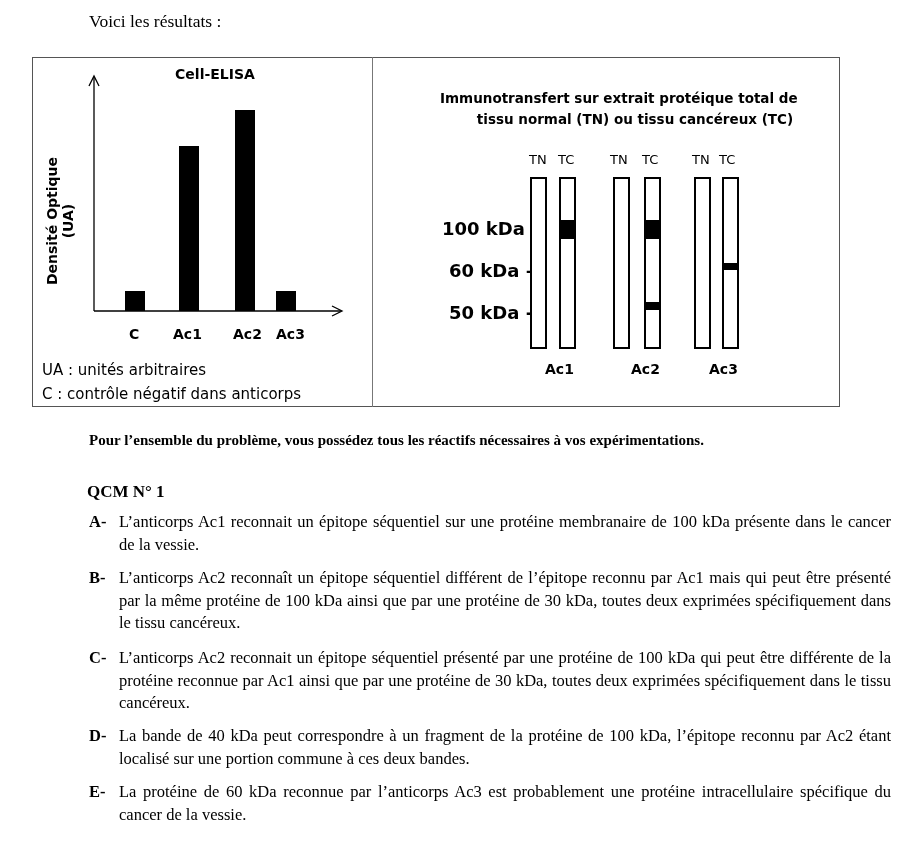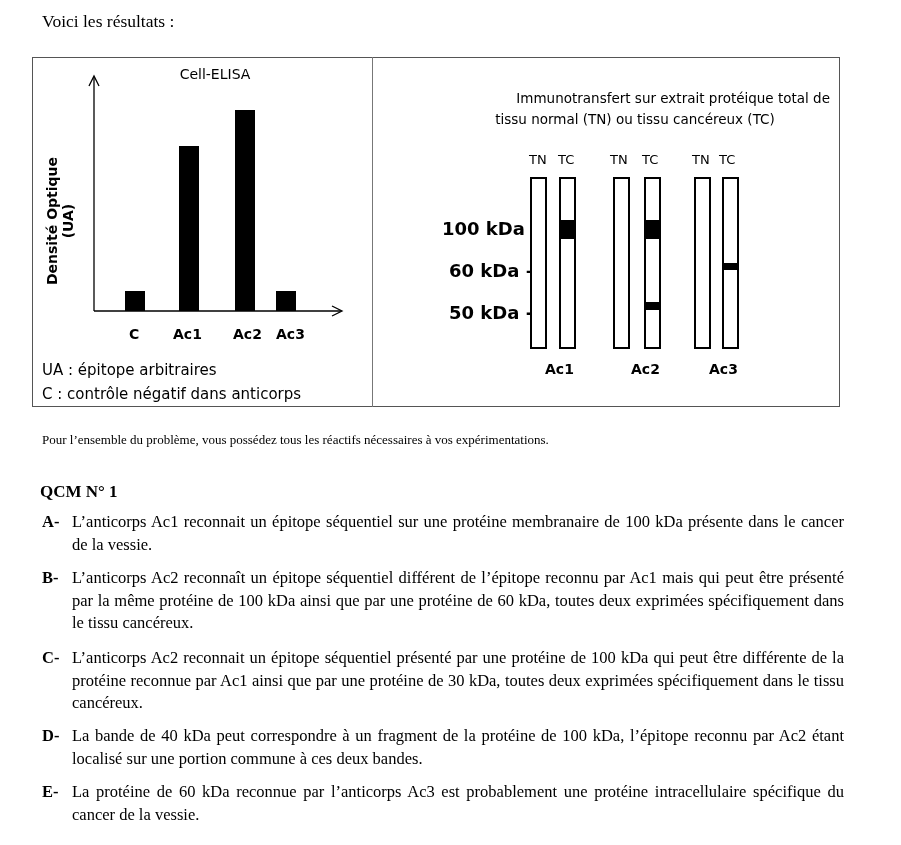--- a/index.html
+++ b/index.html
@@ -1,37 +1,37 @@
 <!DOCTYPE html>
 <html><head>
 <meta charset="utf-8">
 <style>
   html, body { margin: 0; padding: 0; background: #ffffff; }
   body { width: 901px; height: 845px; position: relative; overflow: hidden; color: #000; }
-  .serif { font-family: "Liberation Serif", "DejaVu Serif", serif; }
+  .serif { font-family: "Liberation Serif", "DejaVu Serif", serif; margin-left: 47px; }
   .sans { font-family: "DejaVu Sans", "Liberation Sans", sans-serif; }
   .abs { position: absolute; }
 
   #intro { left: 42px; top: 11px; font-size: 17.5px; }
 
   #figure-box { left: 32px; top: 57px; width: 808px; height: 350px; border: 1px solid #555; box-sizing: border-box; }
   #divider { left: 372px; top: 57px; width: 1px; height: 350px; background: #777; }
 
-  .chart-title { font-weight: normal; font-size: 14px; }
+  .chart-title { font-weight: bold; font-size: 14px; }
   .axis-label { font-weight: bold; font-size: 14px; }
   .cat-label { font-weight: bold; font-size: 14px; }
   .legend-line { font-size: 15px; }
 
   .lane { position: absolute; width: 11px; border: 2px solid #000; box-sizing: border-box; background: #fff; }
   .band { position: absolute; left: -2px; width: 11px; background: #000; }
   .mw-label { font-weight: bold; font-size: 18px; white-space: nowrap; }
   .lane-head { font-weight: normal; font-size: 13px; }
   .ab-label { font-weight: bold; font-size: 14px; }
 
-  .para { font-size: 13px; }
+  .para { font-size: 15px; font-weight: bold; }
   .qcm-title { font-weight: bold; font-size: 17px; }
   .option { position: absolute; left: 42px; width: 802px; font-size: 16.5px; line-height: 22.5px; text-align: justify; }
   .option .letter { position: absolute; left: 0; top: 0; font-weight: bold; }
   .option .txt { display: block; padding-left: 30px; }
 </style>
 </head>
 <body>
 
 <div id="intro" class="abs serif">Voici les résultats :</div>
 
@@ -53,26 +53,26 @@
   <div class="abs" style="left:235px; top:110px; width:20px; height:201px; background:#000;"></div>
   <div class="abs" style="left:276px; top:291px; width:20px; height:20px; background:#000;"></div>
 
   <div class="abs sans cat-label" style="left:129px; top:326px;">C</div>
   <div class="abs sans cat-label" style="left:173px; top:326px;">Ac1</div>
   <div class="abs sans cat-label" style="left:233px; top:326px;">Ac2</div>
   <div class="abs sans cat-label" style="left:276px; top:326px;">Ac3</div>
 
   <div class="abs sans axis-label" style="left:-20px; top:205px; width:160px; text-align:center; transform:rotate(-90deg); transform-origin:center;">Densité Optique (UA)</div>
 
-  <div class="abs sans legend-line" style="left:42px; top:361px;">UA : épitope arbitraires</div>
+  <div class="abs sans legend-line" style="left:42px; top:361px;">UA : unités arbitraires</div>
   <div class="abs sans legend-line" style="left:42px; top:385px;">C : contrôle négatif dans anticorps</div>
 </div>
 
 <div>
-  <div class="abs sans chart-title" style="left:440px; top:90px; width:390px; text-align:right; font-size:13.5px;">Immunotransfert sur extrait protéique total de</div>
+  <div class="abs sans chart-title" style="left:440px; top:90px; width:390px; text-align:left; font-size:13.5px;">Immunotransfert sur extrait protéique total de</div>
   <div class="abs sans chart-title" style="left:440px; top:111px; width:390px; text-align:center; font-size:13.5px;">tissu normal (TN) ou tissu cancéreux (TC)</div>
 
   <div class="abs sans lane-head" style="left:529px; top:152px;">TN</div>
   <div class="abs sans lane-head" style="left:558px; top:152px;">TC</div>
   <div class="abs sans lane-head" style="left:610px; top:152px;">TN</div>
   <div class="abs sans lane-head" style="left:642px; top:152px;">TC</div>
   <div class="abs sans lane-head" style="left:692px; top:152px;">TN</div>
   <div class="abs sans lane-head" style="left:719px; top:152px;">TC</div>
 
   <div class="abs sans mw-label" style="left:442px; top:218px;">100 kDa –</div>
@@ -102,21 +102,21 @@
 
 <div class="abs serif para" style="left:42px; top:432px;">Pour l’ensemble du problème, vous possédez tous les réactifs nécessaires à vos expérimentations.</div>
 <div class="abs serif qcm-title" style="left:40px; top:482px;">QCM N° 1</div>
 
 <div class="option serif" style="top:511px;">
   <span class="letter">A-</span>
   <span class="txt">L’anticorps Ac1 reconnait un épitope séquentiel sur une protéine membranaire de 100 kDa présente dans le cancer de la vessie.</span>
 </div>
 <div class="option serif" style="top:567px;">
   <span class="letter">B-</span>
-  <span class="txt">L’anticorps Ac2 reconnaît un épitope séquentiel différent de l’épitope reconnu par Ac1 mais qui peut être présenté par la même protéine de 100 kDa ainsi que par une protéine de 60 kDa, toutes deux exprimées spécifiquement dans le tissu cancéreux.</span>
+  <span class="txt">L’anticorps Ac2 reconnaît un épitope séquentiel différent de l’épitope reconnu par Ac1 mais qui peut être présenté par la même protéine de 100 kDa ainsi que par une protéine de 30 kDa, toutes deux exprimées spécifiquement dans le tissu cancéreux.</span>
 </div>
 <div class="option serif" style="top:647px;">
   <span class="letter">C-</span>
   <span class="txt">L’anticorps Ac2 reconnait un épitope séquentiel présenté par une protéine de 100 kDa qui peut être différente de la protéine reconnue par Ac1 ainsi que par une protéine de 30 kDa, toutes deux exprimées spécifiquement dans le tissu cancéreux.</span>
 </div>
 <div class="option serif" style="top:725px;">
   <span class="letter">D-</span>
   <span class="txt">La bande de 40 kDa peut correspondre à un fragment de la protéine de 100 kDa, l’épitope reconnu par Ac2 étant localisé sur une portion commune à ces deux bandes.</span>
 </div>
 <div class="option serif" style="top:781px;">

